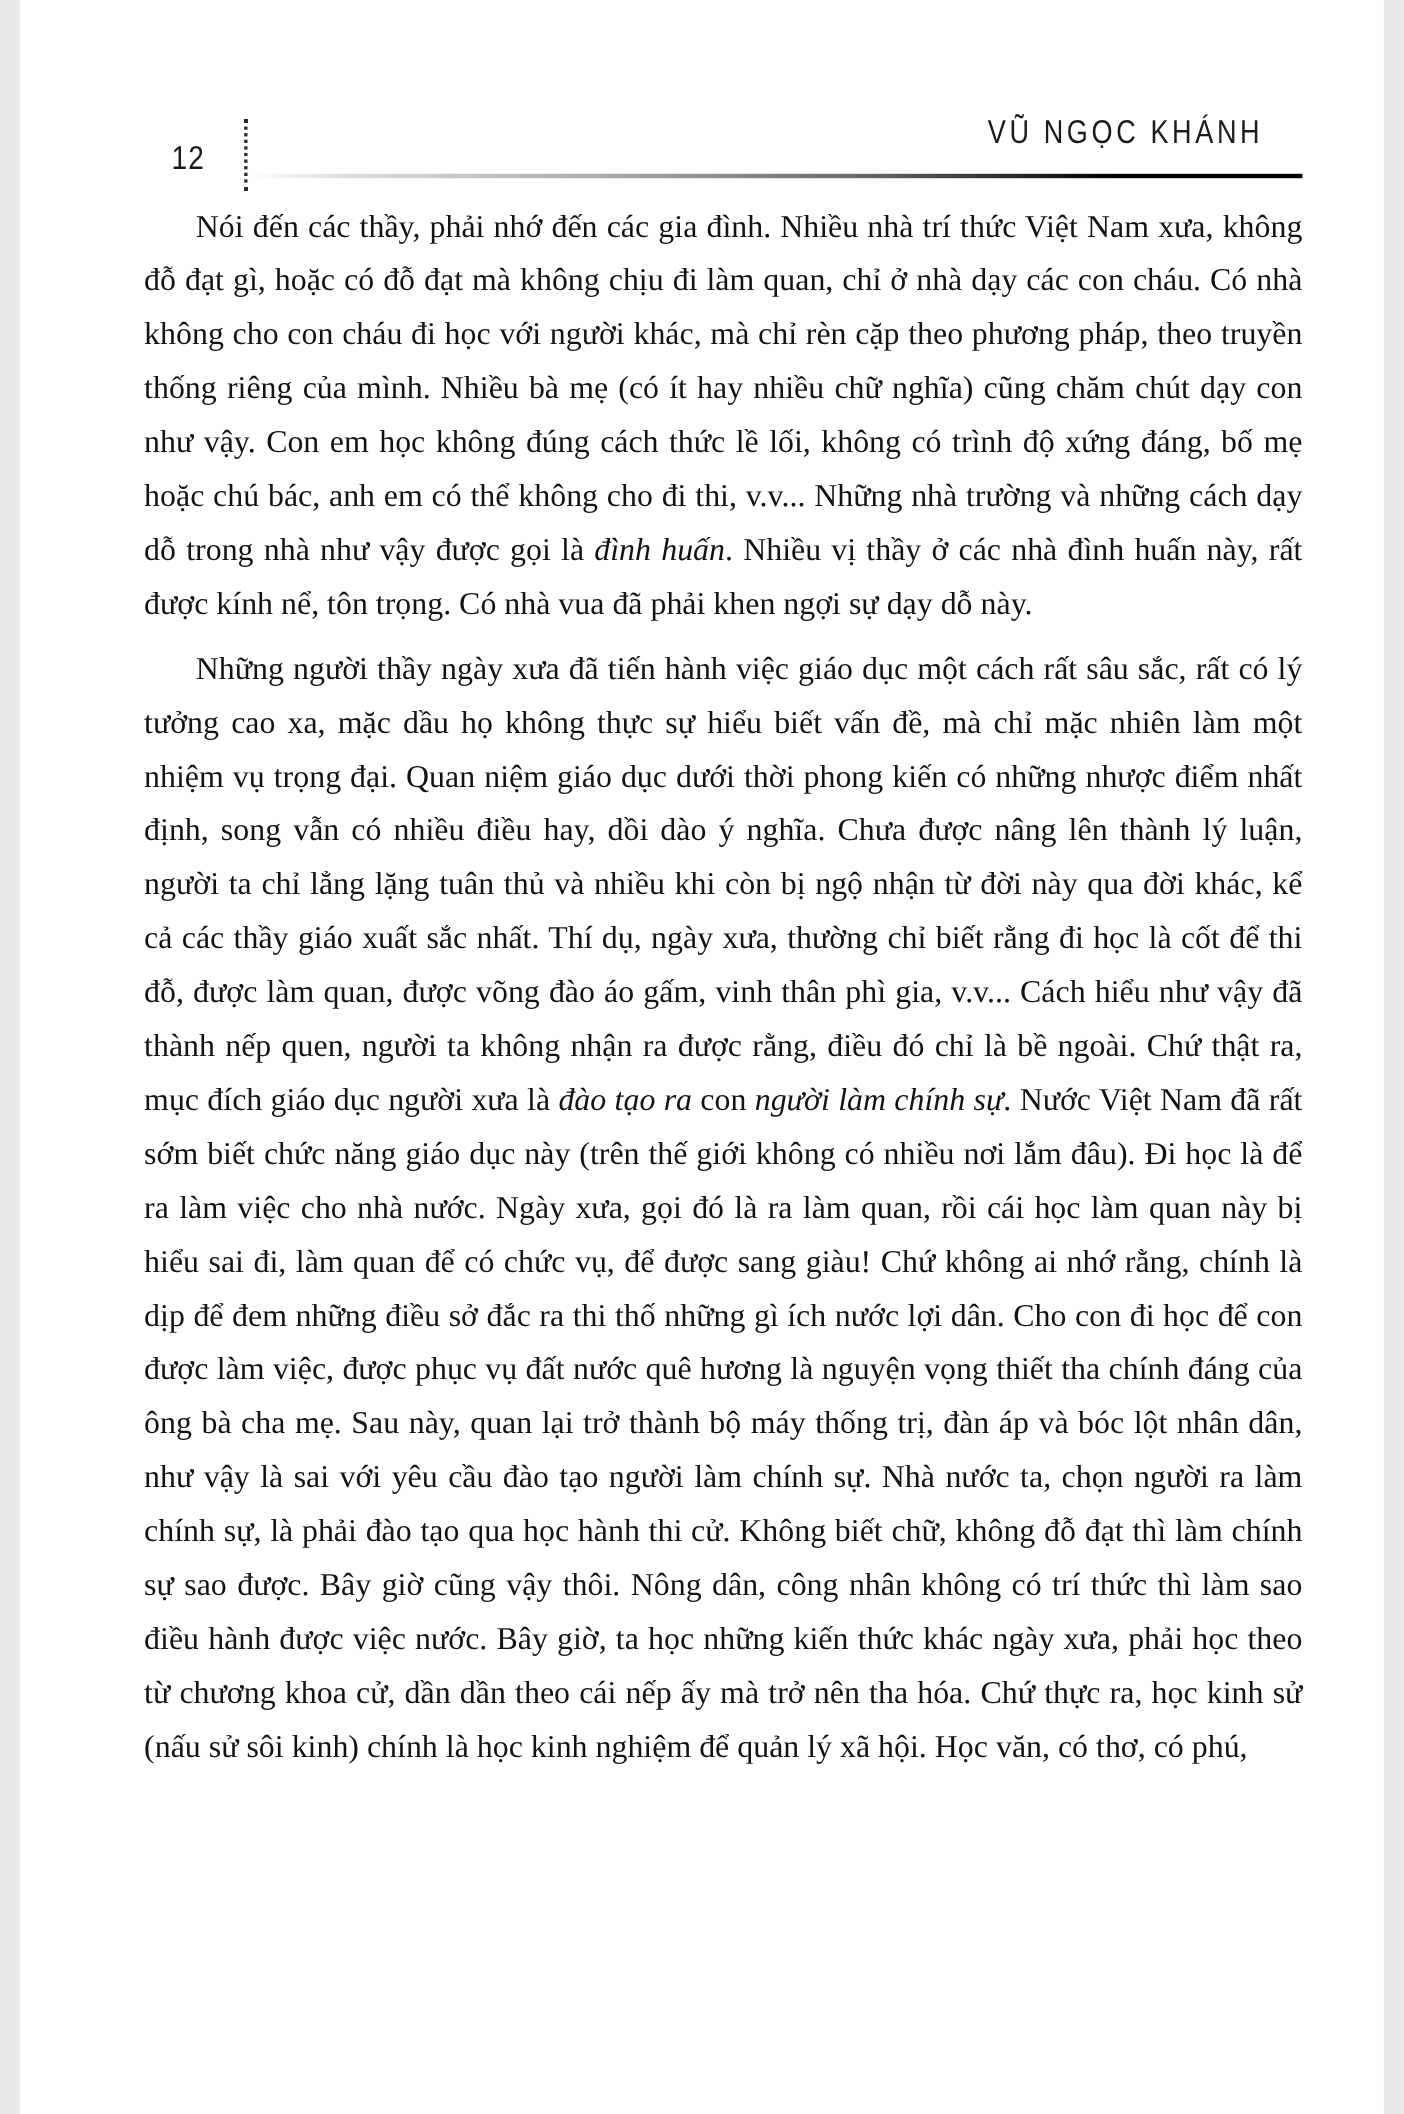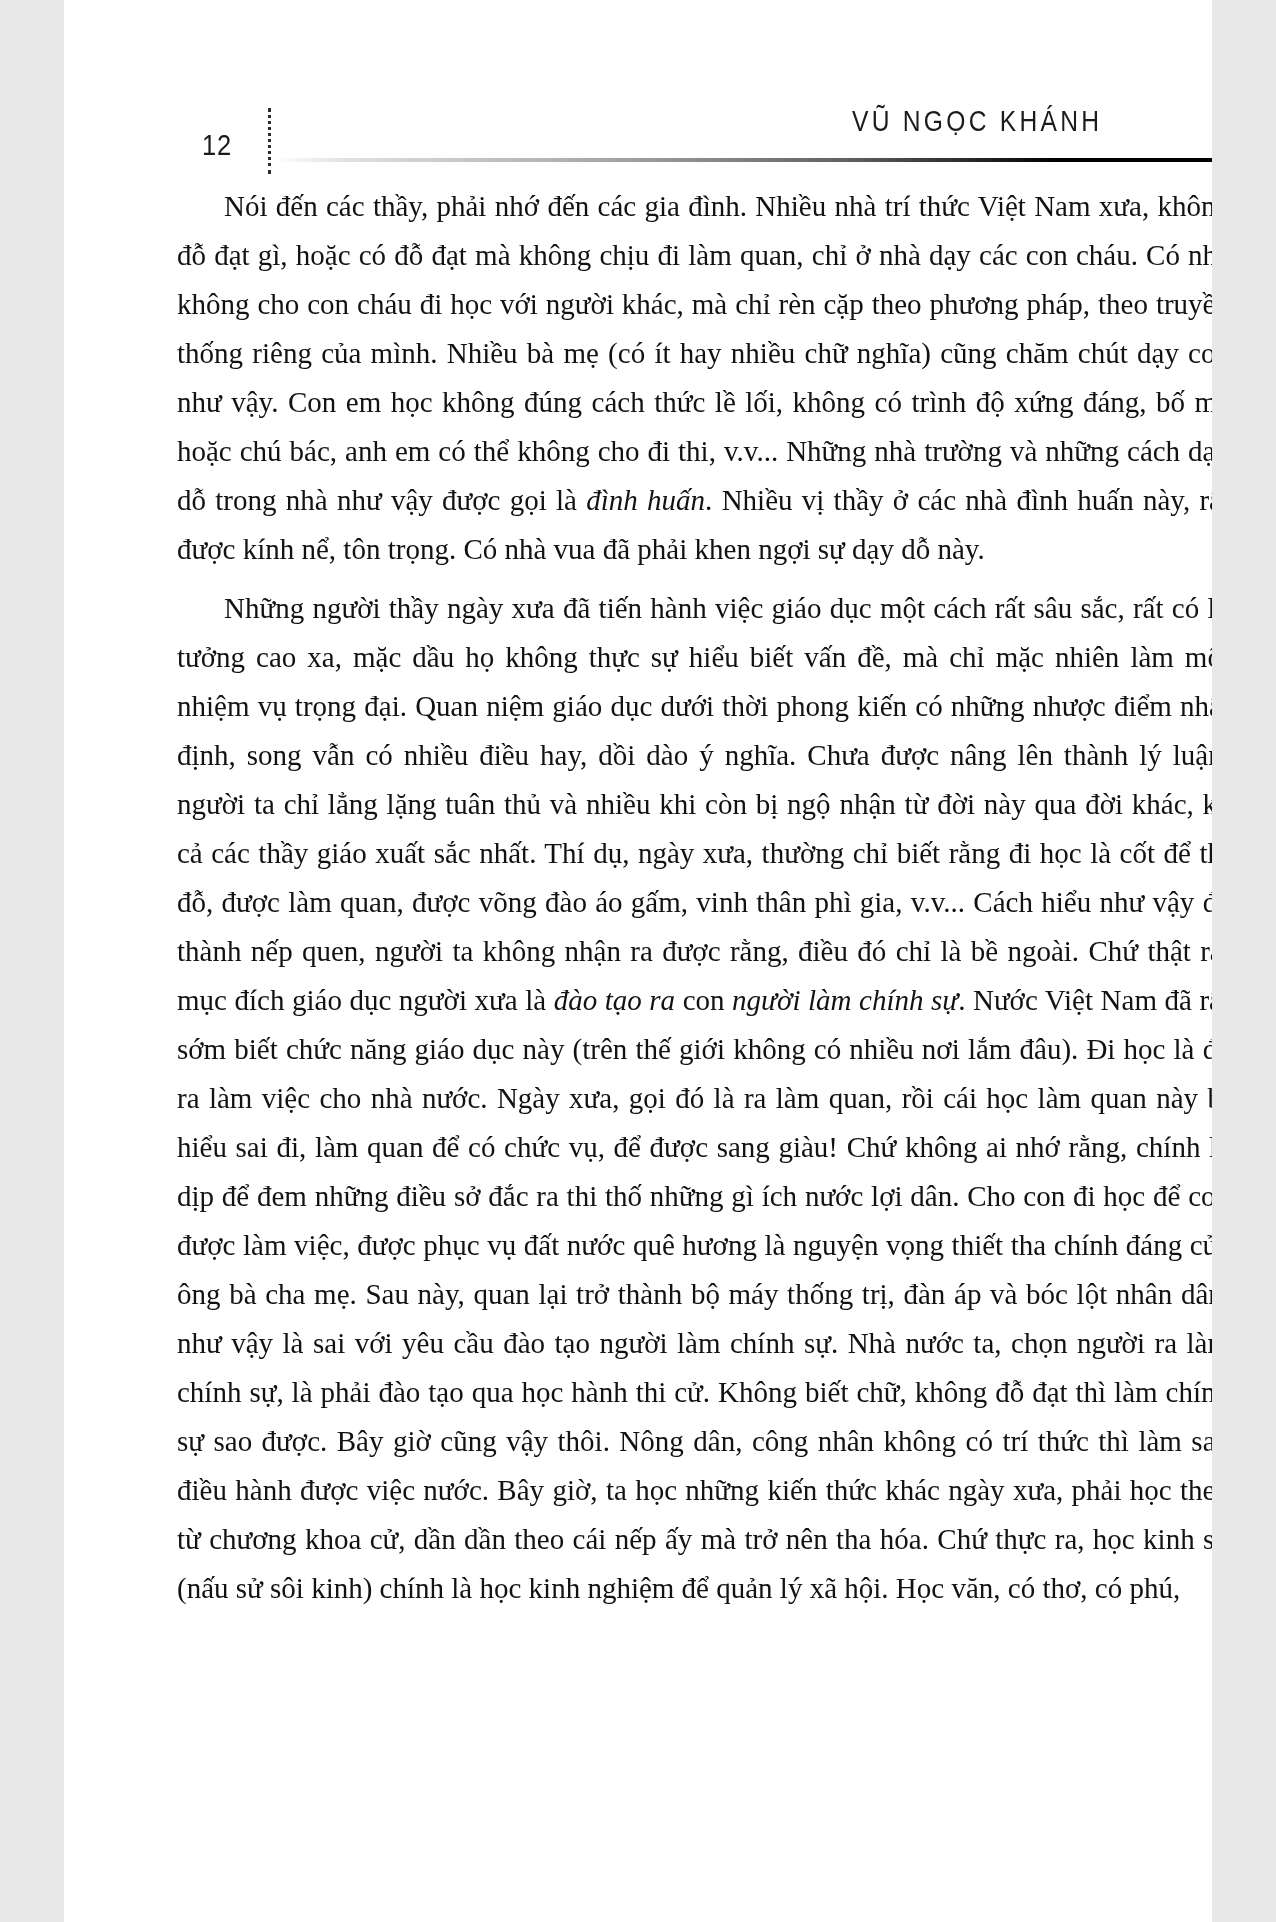--- a/index.html
+++ b/index.html
@@ -2,21 +2,21 @@
 <html><head>
 <meta charset="utf-8">
 <style>
   html, body {
     margin: 0;
     padding: 0;
     background: #e8e8e8;
   }
   .page {
     position: relative;
-    width: 1148px;
+    width: 1240px;
     height: 1922px;
     margin: 0 auto;
     background: #ffffff;
     overflow: hidden;
     font-family: "Liberation Serif", serif;
     color: #101010;
   }
 
   
   .page-number {

